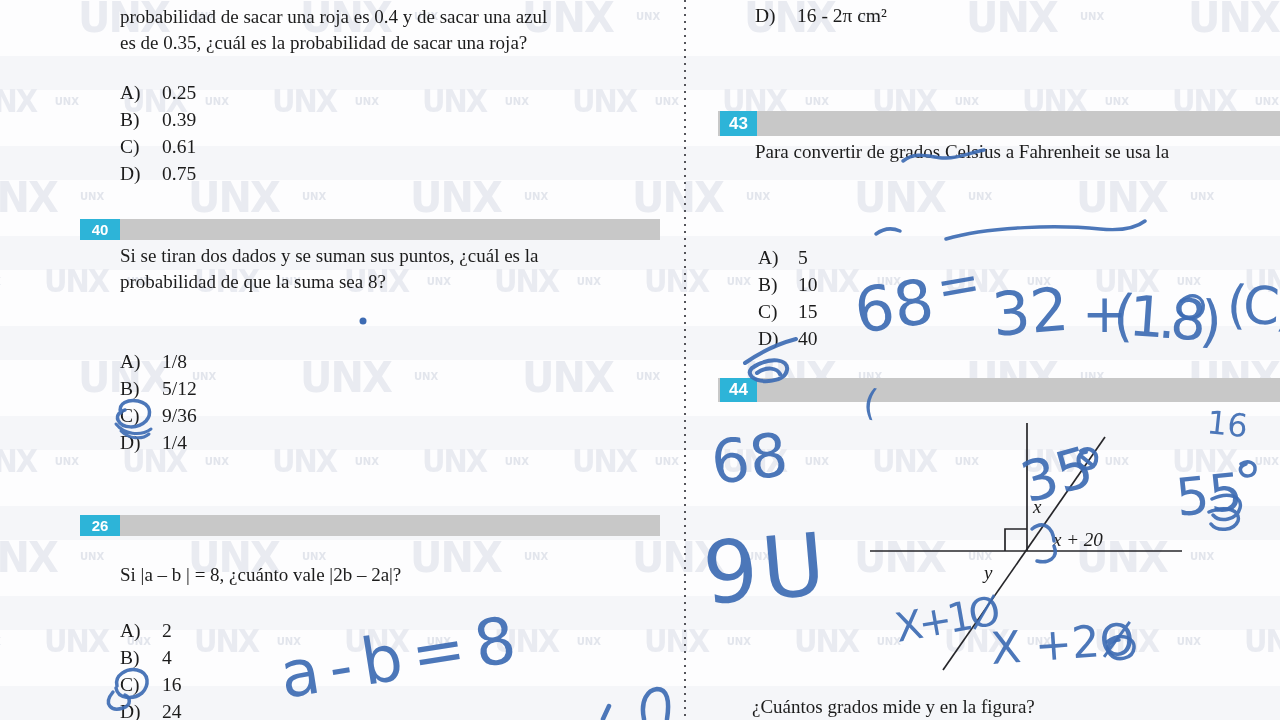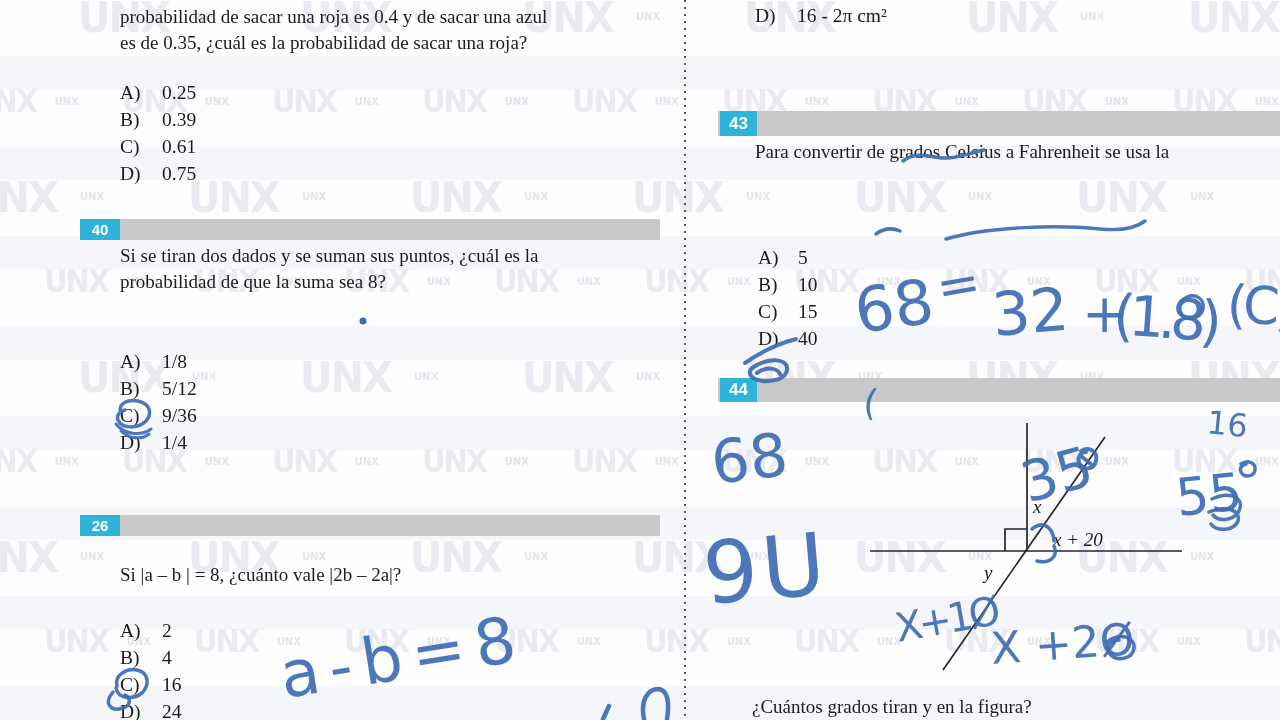--- a/index.html
+++ b/index.html
@@ -205,21 +205,21 @@
     <line x1="1027" y1="423" x2="1027" y2="551"></line>
     <line x1="870" y1="551" x2="1182" y2="551"></line>
     <line x1="1105" y1="437" x2="943" y2="670"></line>
     <path d="M1005,551 L1005,529 L1027,529"></path>
     <text x="1033" y="513">x</text>
     <text x="1053" y="546">x + 20</text>
     <text x="984" y="579">y</text>
   </svg>
 
   <div class="qtext" style="left:752px;top:694px;">
-    <div>¿Cuántos grados tiran y en la figura?</div>
+    <div>¿Cuántos grados mide y en la figura?</div>
   </div>
 
   <svg id="ink" width="1280" height="720">
       <text x="284" y="698" fill="#3d6bb3" fill-opacity="0.92" font-size="64" transform="rotate(-9 284 698)" letter-spacing="10">a-b=8</text>
       <text x="858" y="333" fill="#3d6bb3" fill-opacity="0.92" font-size="62" transform="rotate(-8 858 333)">68</text>
       <text x="940" y="306" fill="#3d6bb3" fill-opacity="0.92" font-size="52" transform="rotate(-10 940 306)">=</text>
       <text x="994" y="336" fill="#3d6bb3" fill-opacity="0.92" font-size="60" transform="rotate(-5 994 336)">32</text>
       <text x="1082" y="332" fill="#3d6bb3" fill-opacity="0.92" font-size="54">+</text>
       <text x="1112" y="334" fill="#3d6bb3" fill-opacity="0.92" font-size="56" transform="rotate(4 1112 334)" letter-spacing="-6">(1.8)</text>
       <text x="1226" y="322" fill="#3d6bb3" fill-opacity="0.92" font-size="52" transform="rotate(3 1226 322)" letter-spacing="-4">(C)</text>

